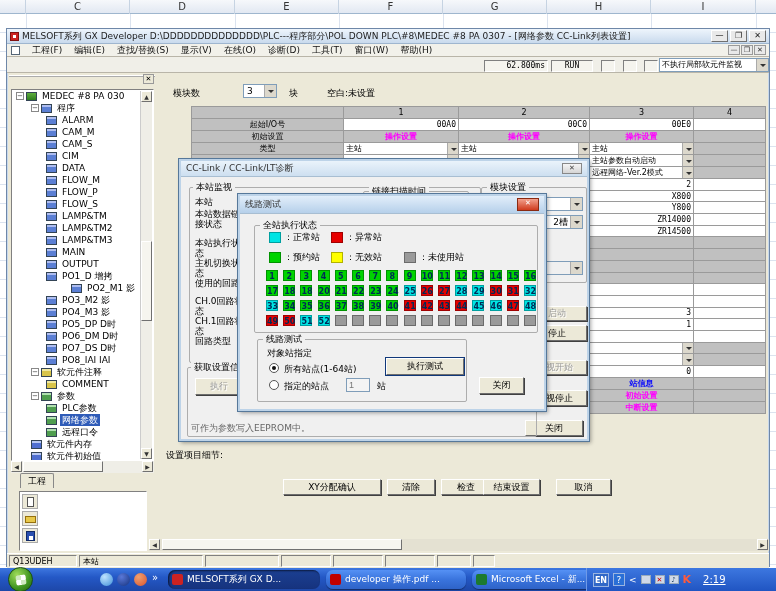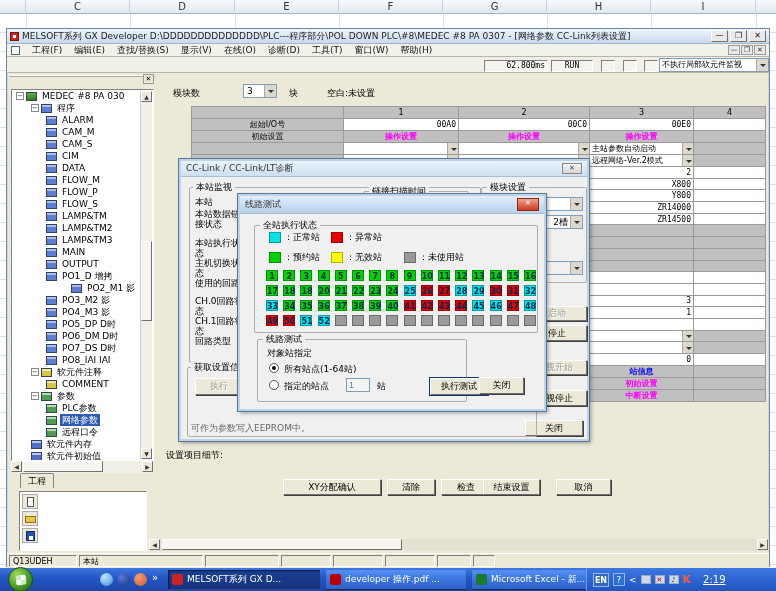--- a/index.html
+++ b/index.html
@@ -127,21 +127,21 @@
   .status-field.box { border:1px solid; border-color:#808080 #fff #fff #808080; }
   
   #taskbar { position:absolute; left:0; top:568px; width:776px; height:23px; z-index:50;
     background:linear-gradient(#3d77e0,#2458c6 40%,#1d47a8); }
   #start-orb { position:absolute; left:8px; top:-1px; width:25px; height:25px; border-radius:50%;
     background:radial-gradient(circle at 35% 30%, #9fdc5a, #3f9420 60%, #236110); border:1px solid #1a4f12; }
   #start-orb:after { content:""; position:absolute; left:7px; top:7px; width:10px; height:10px;
     background:conic-gradient(#fff 0 25%, #cfe8c0 0 50%, #fff 0 75%, #cfe8c0 0); border-radius:2px; transform:rotate(-8deg); }
   .ql-icon { position:absolute; top:5px; width:13px; height:13px; border-radius:50%; }
   #ql-more { position:absolute; left:152px; top:4px; color:#fff; font-size:10px; }
-  .task-btn { position:absolute; top:2px; height:19px; border-radius:1px; display:flex; align-items:center;
+  .task-btn { position:absolute; top:2px; height:19px; border-radius:7px; display:flex; align-items:center;
     padding:0 4px; font-size:9px; color:#fff; white-space:nowrap; overflow:hidden;
     background:linear-gradient(#5591f5,#3a74dd 50%,#2e63c8); box-shadow:0 1px 1px rgba(0,0,0,.4); }
   .task-btn.active { background:linear-gradient(#1b3f92,#16337e); box-shadow:inset 1px 1px 2px rgba(0,0,0,.6); }
   .task-ico { width:11px; height:11px; margin-right:4px; flex:none; border-radius:2px; }
   #tray { position:absolute; right:0; top:0; width:190px; height:23px; background:linear-gradient(#3d77e0,#2055c2);
     border-left:1px solid #6f9ae8; display:flex; align-items:center; gap:4px; padding:0 6px; }
   #tray-en { width:16px; height:14px; background:#3168c7; border:1px solid #9ab4e0; color:#fff; font-size:8px; font-weight:bold; text-align:center; line-height:13px; }
   #tray-help { width:12px; height:13px; background:#2a6fd6; border:1px solid #9ab4e0; color:#fff; font-size:9px; text-align:center; line-height:12px; }
   .tray-mini { width:10px; height:9px; background:#cfd8e8; border:1px solid #9ab; font-size:7px; line-height:8px; text-align:center; color:#c00; }
   #tray-k { color:#ff5a3c; font-weight:bold; font-size:11px; }
@@ -395,20 +395,27 @@
             <td class="c-num">00A0</td>
             <td class="c-num">00C0</td>
             <td class="c-num">00E0</td>
             <td class="c-num"></td>
           </tr>
           <tr style="height: 11.7px;">
             <td class="c-head">初始设置</td>
             <td class="c-link">操作设置</td>
             <td class="c-link">操作设置</td>
             <td class="c-link">操作设置</td>
+            <td class="c-gray"></td>
+          </tr>
+          <tr style="height: 11.7px;">
+            <td class="c-head">类型</td>
+            <td class="c-drop"><span>主站</span><span class="dd-arrow"></span></td>
+            <td class="c-drop"><span>主站</span><span class="dd-arrow"></span></td>
+            <td class="c-drop"><span>主站</span><span class="dd-arrow"></span></td>
             <td class="c-gray"></td>
           </tr>
           <tr style="height: 11.7px;">
             <td class="c-head"></td>
             <td class="c-drop"><span></span><span class="dd-arrow"></span></td>
             <td class="c-drop"><span></span><span class="dd-arrow"></span></td>
             <td class="c-drop"><span>主站参数自动启动</span><span class="dd-arrow"></span></td>
             <td class="c-gray"></td>
           </tr>
           <tr style="height: 11.7px;">
@@ -687,21 +694,21 @@
         </div>
       <div class="grp" style="left:17px;top:143px;width:210px;height:63px;"></div>
       <span class="grp-label" style="left:23px;top:137px;">线路测试</span>
       <span class="dlg-lbl" style="left:27px;top:152px;">对象站指定</span>
       <span class="radio on" style="left:29px;top:167px;"></span>
       <span class="dlg-lbl" style="left:44px;top:168px;">所有站点(1-64站)</span>
       <span class="radio" style="left:29px;top:184px;"></span>
       <span class="dlg-lbl" style="left:44px;top:185px;">指定的站点</span>
       <input class="num-in" style="left: 106px; top: 182px; width: 24px; height: 14px;" readonly="" value="1">
       <span class="dlg-lbl" style="left:137px;top:185px;">站</span>
-      <span class="btn3d btn-default" style="left:146px;top:182px;width:58px;height:17px;line-height:15px;margin-left:44px;">执行测试</span>
+      <span class="btn3d btn-default" style="left:146px;top:162px;width:78px;height:17px;line-height:15px;">执行测试</span>
       <span class="btn3d" style="left:239px;top:181px;width:45px;height:17px;line-height:15px;">关闭</span>
     </div>
 
     <span id="detail-label">设置项目细节:</span>
     <div id="footer-buttons">
         <span class="btn3d" style="left: 276px; top: 450px; width: 98px; height: 16px; line-height: 14px;">XY分配确认</span>
         <span class="btn3d" style="left: 380px; top: 450px; width: 48px; height: 16px; line-height: 14px;">清除</span>
         <span class="btn3d" style="left: 434px; top: 450px; width: 50px; height: 16px; line-height: 14px;">检查</span>
         <span class="btn3d" style="left: 476px; top: 450px; width: 57px; height: 16px; line-height: 14px;">结束设置</span>
         <span class="btn3d" style="left: 549px; top: 450px; width: 55px; height: 16px; line-height: 14px;">取消</span>

